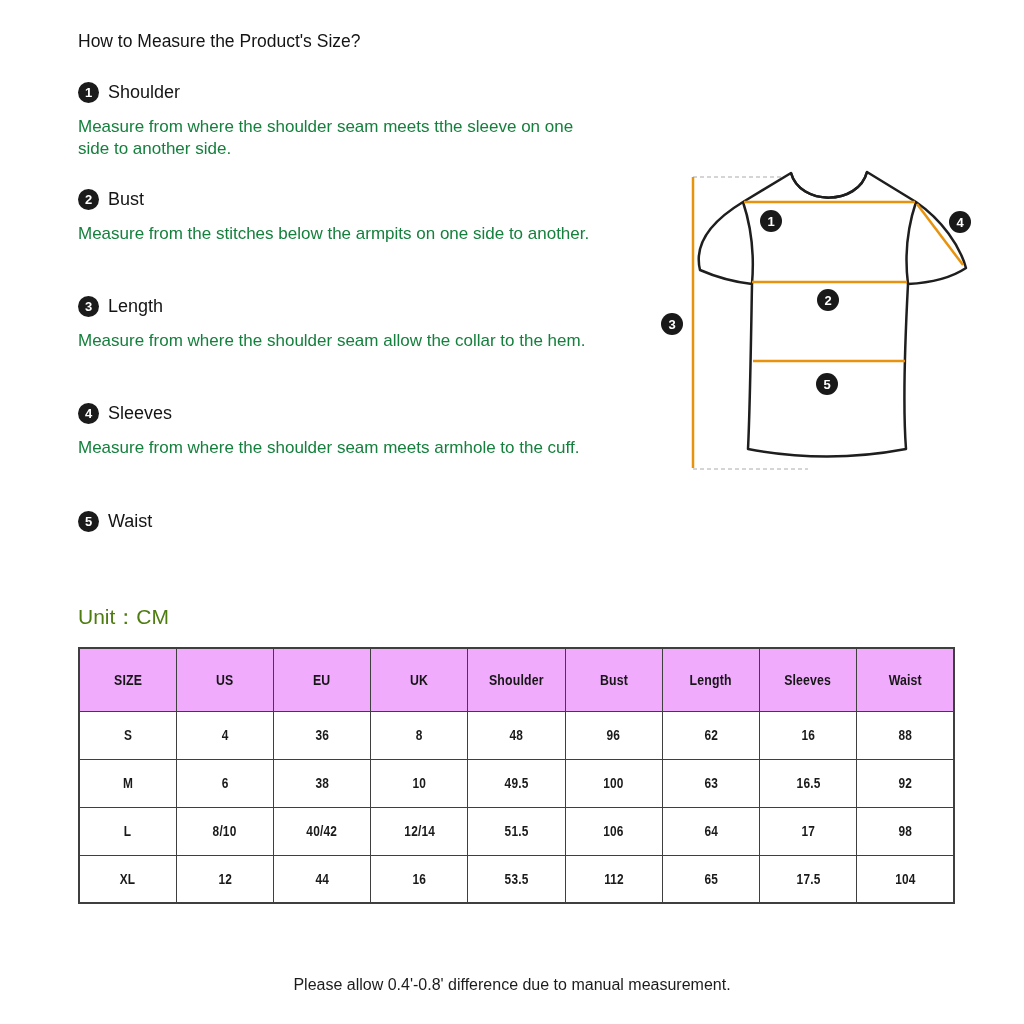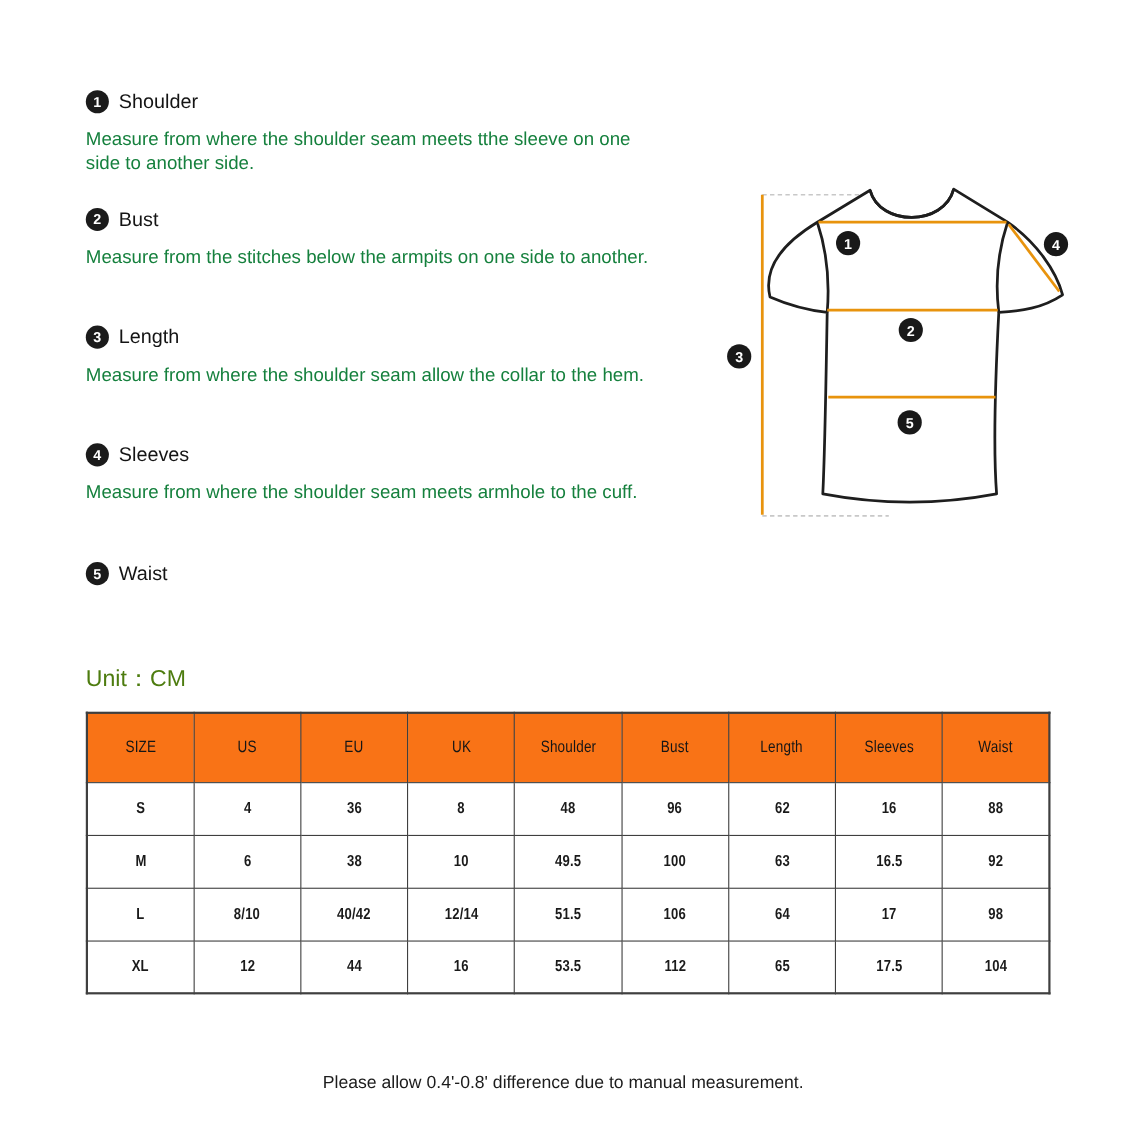--- a/index.html
+++ b/index.html
@@ -40,39 +40,40 @@
     position: absolute; left: 78px; top: 647px; width: 877px;
     border-collapse: collapse; table-layout: fixed;
     border: 2px solid #3f3f3f;
   }
   table.size-table th, table.size-table td {
     border: 1px solid #3f3f3f; text-align: center; vertical-align: middle;
     padding: 0;
   }
   table.size-table thead tr { height: 63px; }
   table.size-table tbody tr { height: 48px; }
-  table.size-table th { background: #f97316; font-size: 15px; font-weight: 400; color: #161616; }
+  table.size-table th { background: #f0abfc; font-size: 15px; font-weight: 700; color: #161616; }
   table.size-table td { background: #ffffff; font-size: 14.5px; font-weight: 600; color: #1a1a1a; }
   .cond { display: inline-block; transform: scaleX(0.82); letter-spacing: 0.2px; white-space: nowrap; }
 
   .footer-note {
     position: absolute; left: 0; top: 976px; width: 1024px;
     text-align: center; font-size: 16px; color: #1c1c1c;
   }
 
   svg text.marker-num {
     fill: #ffffff; font-family: "Liberation Sans", sans-serif;
     font-size: 13px; font-weight: 700; text-anchor: middle;
   }
 </style>
 </head>
 <body>
 
 <div class="page">
 
+  <h1 class="title">How to Measure the Product's Size?</h1>
 
   <div class="inst" style="top:80px">
     <div class="inst-head">
       <span class="badge">1</span>
       <span class="inst-label">Shoulder</span>
     </div>
     <p class="inst-desc">Measure from where the shoulder seam meets tthe sleeve on one side to another side.</p>
   </div>
 
   <div class="inst" style="top:187px">

